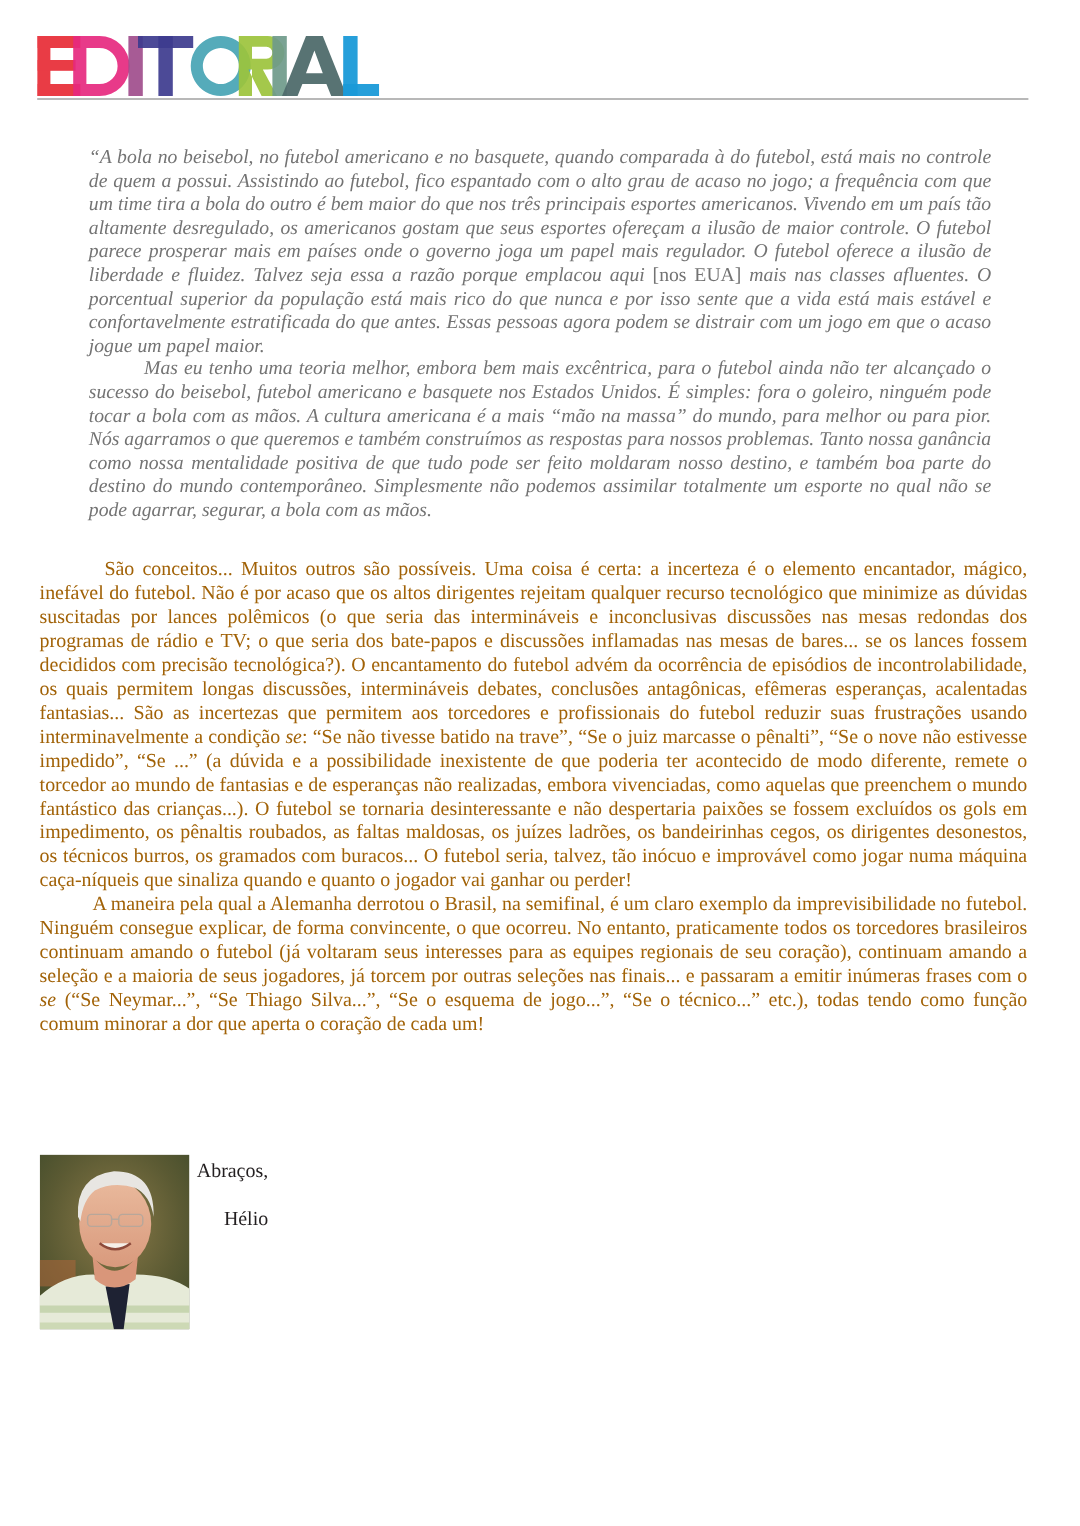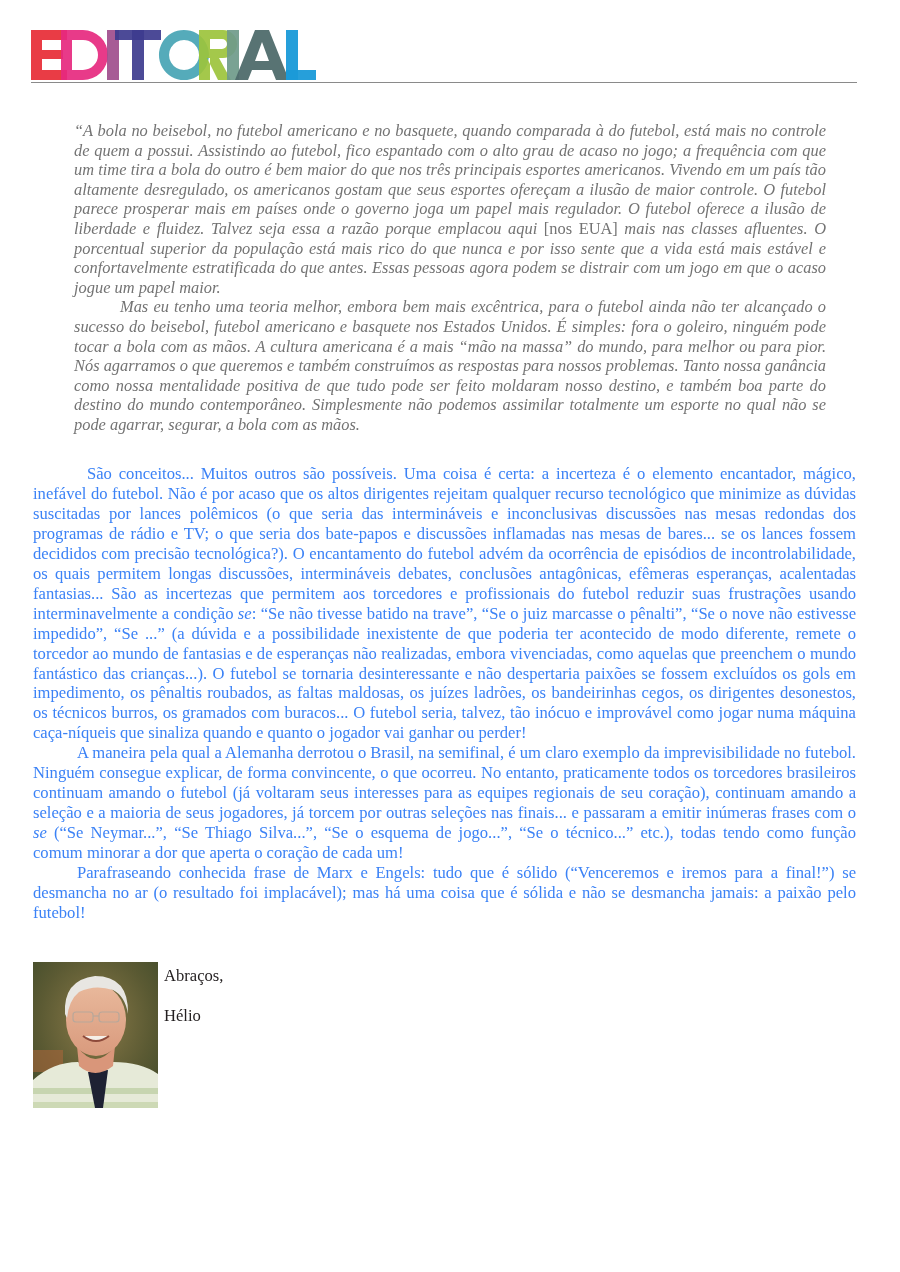--- a/index.html
+++ b/index.html
@@ -16,32 +16,32 @@
       text-align: justify; color: #737373;
     }
     .quote p { margin: 0; }
     .quote .indent { text-indent: 46px; }
     .quote .upright { font-style: normal; }
 
     .body-text {
       position: absolute; left: 33px; top: 464px; width: 823px;
       font-family: "Liberation Serif", "DejaVu Serif", serif;
       font-size: 16.6px; line-height: 19.95px;
-      text-align: justify; color: #3b82f6;
+      text-align: justify; color: #a16207;
     }
     .body-text p { margin: 0; text-indent: 44px; }
     .body-text p.first { text-indent: 54px; }
     .body-text em { font-style: italic; }
 
     .author-photo {
       position: absolute; left: 33px; top: 962px; width: 125px; height: 146px; overflow: hidden;
     }
     .signoff {
       position: absolute; left: 164px; top: 966px;
-      font-family: "Liberation Serif", "DejaVu Serif", serif; font-size: 16.6px; line-height: 20px; color: #231f20;
+      font-family: "Liberation Serif", "DejaVu Serif", serif; font-size: 16.6px; line-height: 20px; color: #231f20; text-align: right;
     }
     .signoff div { margin-bottom: 20px; }
   </style>
 </head>
 <body>
 
 <div class="logo">
   <svg width="285" height="50" viewBox="0 0 285 50">
 
     <g opacity="0.95">
@@ -73,21 +73,20 @@
 <div class="header-rule"></div>
 
 <div class="quote">
   <p><span>“A bola no beisebol, no futebol americano e no basquete, quando comparada à do futebol, está mais no controle de quem a possui. Assistindo ao futebol, fico espantado com o alto grau de acaso no jogo; a frequência com que um time tira a bola do outro é bem maior do que nos três principais esportes americanos. Vivendo em um país tão altamente desregulado, os americanos gostam que seus esportes ofereçam a ilusão de maior controle. O futebol parece prosperar mais em países onde o governo joga um papel mais regulador. O futebol oferece a ilusão de liberdade e fluidez. Talvez seja essa a razão porque emplacou aqui </span><span class="upright">[nos EUA]</span><span> mais nas classes afluentes. O porcentual superior da população está mais rico do que nunca e por isso sente que a vida está mais estável e confortavelmente estratificada do que antes. Essas pessoas agora podem se distrair com um jogo em que o acaso jogue um papel maior.</span></p>
   <p class="indent">Mas eu tenho uma teoria melhor, embora bem mais excêntrica, para o futebol ainda não ter alcançado o sucesso do beisebol, futebol americano e basquete nos Estados Unidos. É simples: fora o goleiro, ninguém pode tocar a bola com as mãos. A cultura americana é a mais “mão na massa” do mundo, para melhor ou para pior. Nós agarramos o que queremos e também construímos as respostas para nossos problemas. Tanto nossa ganância como nossa mentalidade positiva de que tudo pode ser feito moldaram nosso destino, e também boa parte do destino do mundo contemporâneo. Simplesmente não podemos assimilar totalmente um esporte no qual não se pode agarrar, segurar, a bola com as mãos.</p>
 </div>
 
 <div class="body-text">
   <p class="first"><span>São conceitos... Muitos outros são possíveis. Uma coisa é certa: a incerteza é o elemento encantador, mágico, inefável do futebol. Não é por acaso que os altos dirigentes rejeitam qualquer recurso tecnológico que minimize as dúvidas suscitadas por lances polêmicos (o que seria das intermináveis e inconclusivas discussões nas mesas redondas dos programas de rádio e TV; o que seria dos bate-papos e discussões inflamadas nas mesas de bares... se os lances fossem decididos com precisão tecnológica?). O encantamento do futebol advém da ocorrência de episódios de incontrolabilidade, os quais permitem longas discussões, intermináveis debates, conclusões antagônicas, efêmeras esperanças, acalentadas fantasias... São as incertezas que permitem aos torcedores e profissionais do futebol reduzir suas frustrações usando interminavelmente a condição </span><em>se</em><span>: “Se não tivesse batido na trave”, “Se o juiz marcasse o pênalti”, “Se o nove não estivesse impedido”, “Se ...” (a dúvida e a possibilidade inexistente de que poderia ter acontecido de modo diferente, remete o torcedor ao mundo de fantasias e de esperanças não realizadas, embora vivenciadas, como aquelas que preenchem o mundo fantástico das crianças...). O futebol se tornaria desinteressante e não despertaria paixões se fossem excluídos os gols em impedimento, os pênaltis roubados, as faltas maldosas, os juízes ladrões, os bandeirinhas cegos, os dirigentes desonestos, os técnicos burros, os gramados com buracos... O futebol seria, talvez, tão inócuo e improvável como jogar numa máquina caça-níqueis que sinaliza quando e quanto o jogador vai ganhar ou perder!</span></p>
   <p><span>A maneira pela qual a Alemanha derrotou o Brasil, na semifinal, é um claro exemplo da imprevisibilidade no futebol. Ninguém consegue explicar, de forma convincente, o que ocorreu. No entanto, praticamente todos os torcedores brasileiros continuam amando o futebol (já voltaram seus interesses para as equipes regionais de seu coração), continuam amando a seleção e a maioria de seus jogadores, já torcem por outras seleções nas finais... e passaram a emitir inúmeras frases com o </span><em>se</em><span> (“Se Neymar...”, “Se Thiago Silva...”, “Se o esquema de jogo...”, “Se o técnico...” etc.), todas tendo como função comum minorar a dor que aperta o coração de cada um!</span></p>
-  <p>Parafraseando conhecida frase de Marx e Engels: tudo que é sólido (“Venceremos e iremos para a final!”) se desmancha no ar (o resultado foi implacável); mas há uma coisa que é sólida e não se desmancha jamais: a paixão pelo futebol!</p>
 </div>
 
 <div class="author-photo">
   <svg width="125" height="146" viewBox="0 0 125 146">
     <defs>
       <radialGradient id="bg" cx="50%" cy="40%" r="75%">
         <stop offset="0%" stop-color="#8a7a48"></stop>
         <stop offset="60%" stop-color="#5b5a33"></stop>
         <stop offset="100%" stop-color="#3f4a2a"></stop>
       </radialGradient>

